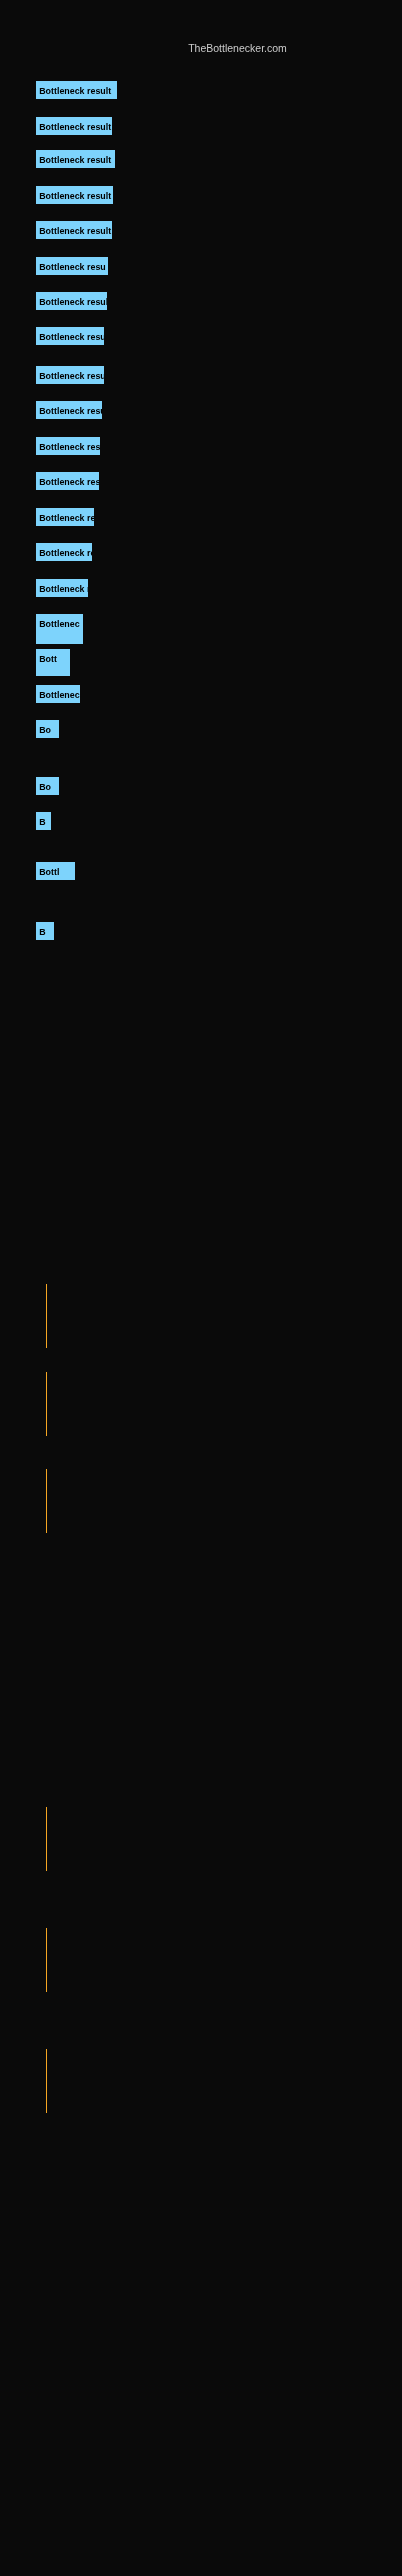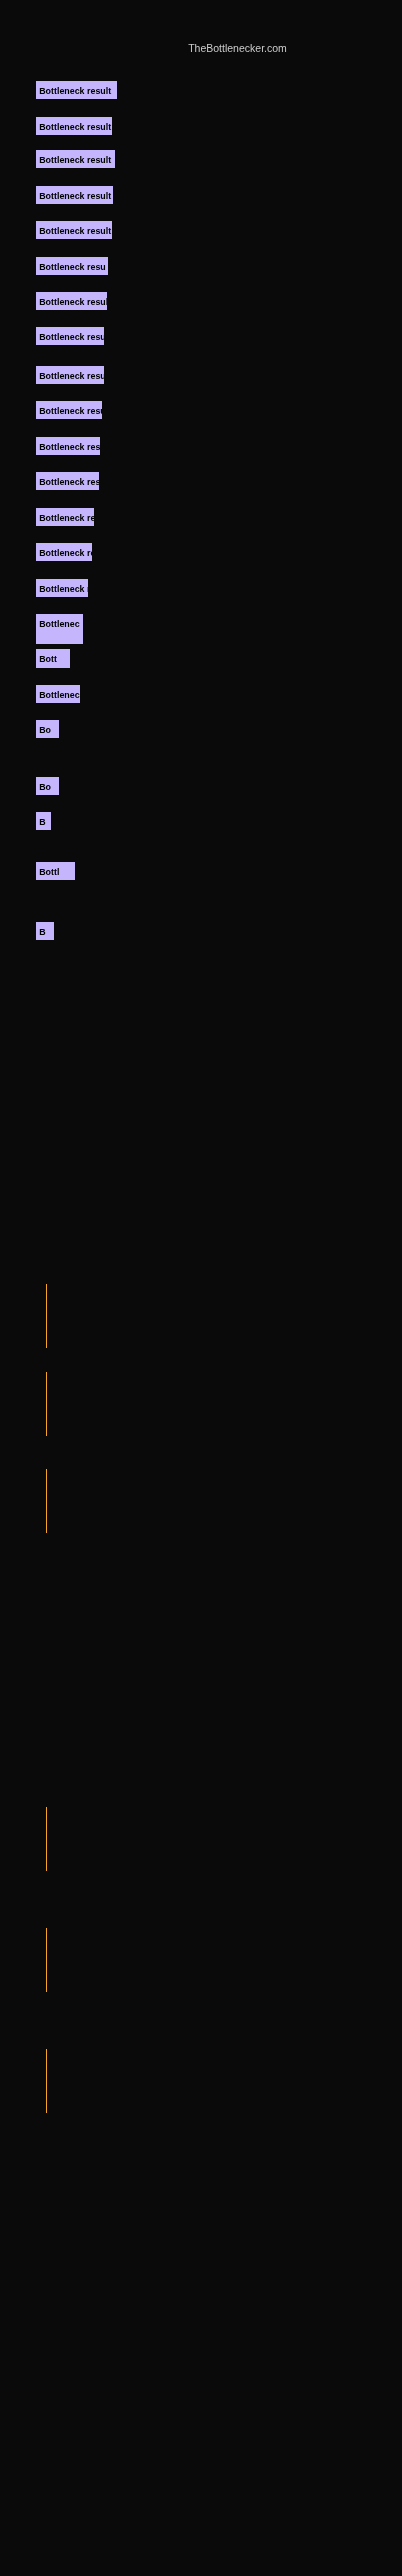--- a/index.html
+++ b/index.html
@@ -22,21 +22,21 @@
       top: 6.4px;
       left: 50%;
       transform: translateX(-50%);
       color: #cccccc;
       font-size: 10.5px;
       white-space: nowrap;
     }
 
     .bottleneck-bar {
       position: absolute;
-      background-color: #c4b5fd;
+      background-color: #7dd3fc;
       color: #000;
       font-size: 8.9px;
       font-weight: bold;
       padding: 1.6px 3.2px;
       white-space: nowrap;
       overflow: hidden;
       left: 0;
     }
 
     
@@ -61,21 +61,21 @@
     <div class="bottleneck-bar" style="top: 256px; width: 71px; height: 17.7px; line-height: 17.7px;">Bottleneck result</div>
     <div class="bottleneck-bar" style="top: 291px; width: 68px; height: 17.7px; line-height: 17.7px;">Bottleneck result</div>
     <div class="bottleneck-bar" style="top: 330px; width: 68px; height: 17.7px; line-height: 17.7px;">Bottleneck resu</div>
     <div class="bottleneck-bar" style="top: 365px; width: 66px; height: 17.7px; line-height: 17.7px;">Bottleneck resu</div>
     <div class="bottleneck-bar" style="top: 401px; width: 64px; height: 17.7px; line-height: 17.7px;">Bottleneck resu</div>
     <div class="bottleneck-bar" style="top: 436px; width: 63px; height: 17.7px; line-height: 17.7px;">Bottleneck resu</div>
     <div class="bottleneck-bar" style="top: 472px; width: 58px; height: 17.7px; line-height: 17.7px;">Bottleneck re</div>
     <div class="bottleneck-bar" style="top: 507px; width: 56px; height: 17.7px; line-height: 17.7px;">Bottleneck res</div>
     <div class="bottleneck-bar" style="top: 543px; width: 52px; height: 17.7px; line-height: 17.7px;">Bottleneck re</div>
     <div class="bottleneck-bar" style="top: 578px; width: 47px; height: 30px; line-height: 17.7px;">Bottlenec</div>
-    <div class="bottleneck-bar" style="top: 613px; width: 34px; height: 19px; line-height: 17.7px;">Bott</div>
+    <div class="bottleneck-bar" style="top: 613px; width: 34px; height: 27px; line-height: 17.7px;">Bott</div>
     <div class="bottleneck-bar" style="top: 649px; width: 44px; height: 17.7px; line-height: 17.7px;">Bottlenec</div>
     <div class="bottleneck-bar" style="top: 684px; width: 22.5px; height: 17.7px; line-height: 17.7px;">Bo</div>
     <div class="bottleneck-bar" style="top: 741px; width: 22.5px; height: 17.7px; line-height: 17.7px;">Bo</div>
     <div class="bottleneck-bar" style="top: 776px; width: 14.5px; height: 17.7px; line-height: 17.7px;">B</div>
     <div class="bottleneck-bar" style="top: 826px; width: 39px; height: 17.7px; line-height: 17.7px;">Bottl</div>
     <div class="bottleneck-bar" style="top: 886px; width: 17.7px; height: 17.7px; line-height: 17.7px;">B</div>
   </div>
 <div id="vlines-container">
     <div class="v-line" style="top: 1248px; left: 9.7px; height: 64px;"></div>
     <div class="v-line" style="top: 1336px; left: 9.7px; height: 64px;"></div>

